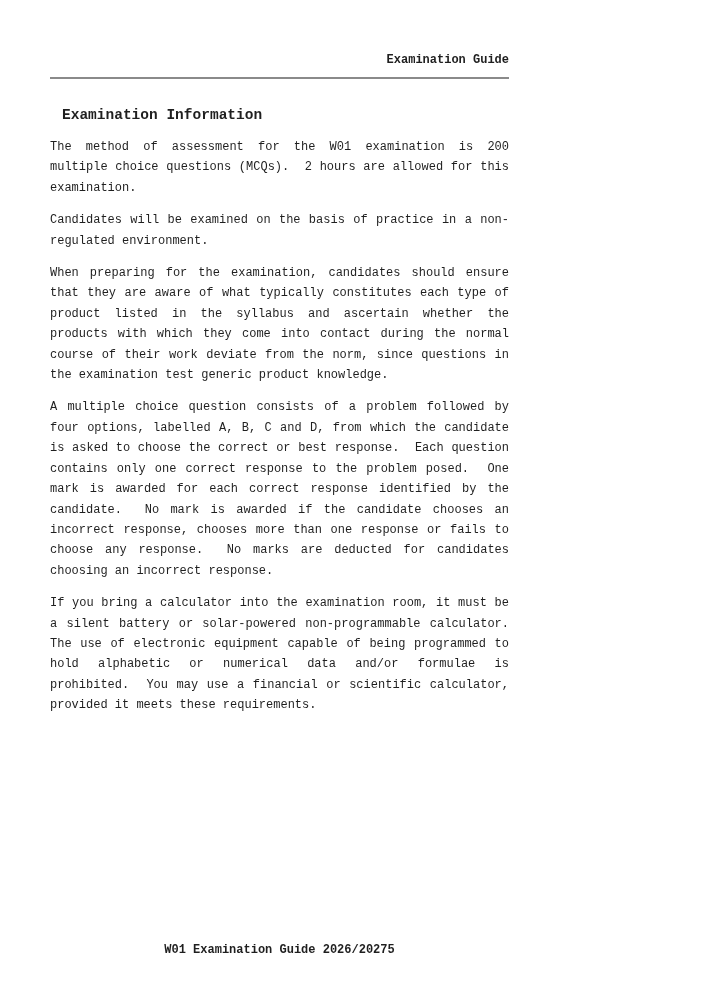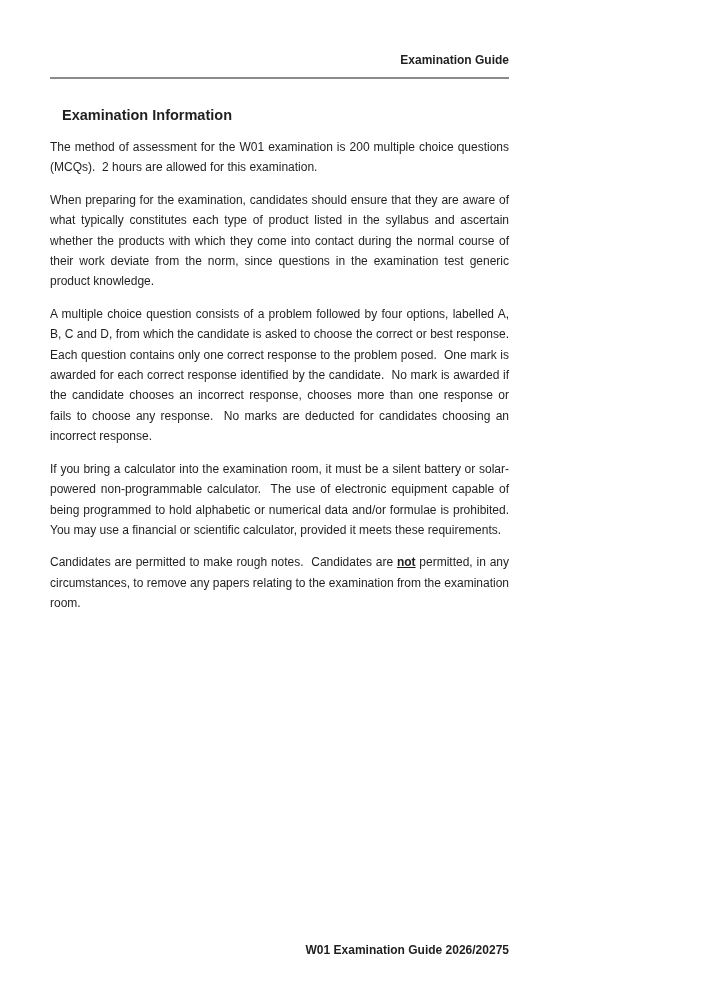--- a/index.html
+++ b/index.html
@@ -10,21 +10,21 @@
   html, body {
     margin: 0;
     padding: 0;
     background: #ffffff;
   }
   .page {
     position: relative;
     width: 564px;
     height: 1000px;
     background: var(--page-bg);
-    font-family: Liberation Sans, sans-serif;
+    font-family: Liberation Mono, monospace;
     color: var(--text-color);
     overflow: hidden;
     box-sizing: border-box;
   }
   .content {
     position: absolute;
     left: 50px;
     right: 55px;
     top: 0;
   }
@@ -56,41 +56,41 @@
     white-space: pre-wrap;
   }
   .paragraphs p span.b { font-weight: bold; }
   .paragraphs p span.u { text-decoration: underline; }
   .footer {
     position: absolute;
     top: 942px;
     left: 50px;
     right: 55px;
     display: flex;
-    justify-content: flex-end;
+    justify-content: center;
     font-size: 12px;
     font-weight: bold;
     line-height: 16px;
   }
 </style>
 </head>
 <body>
 
 <div class="page">
   <div class="content">
     <div class="header-area">
       <span class="header-title">Examination Guide</span>
     </div>
     <div class="header-rule"></div>
     <div class="section-title">Examination Information</div>
     <div class="paragraphs" id="paragraphs">
         <p><span>The method of assessment for the W01 examination is 200 multiple choice questions (MCQs).  2 hours are allowed for this examination.</span></p>
+        <p><span>Candidates will be examined on the basis of practice in a non-regulated environment.</span></p>
         <p><span>When preparing for the examination, candidates should ensure that they are aware of what typically constitutes each type of product listed in the syllabus and ascertain whether the products with which they come into contact during the normal course of their work deviate from the norm, since questions in the examination test generic product knowledge.</span></p>
         <p><span>A multiple choice question consists of a problem followed by four options, labelled A, B, C and D, from which the candidate is asked to choose the correct or best response.  Each question contains only one correct response to the problem posed.  One mark is awarded for each correct response identified by the candidate.  No mark is awarded if the candidate chooses an incorrect response, chooses more than one response or fails to choose any response.  No marks are deducted for candidates choosing an incorrect response.</span></p>
         <p><span>If you bring a calculator into the examination room, it must be a silent battery or solar-powered non-programmable calculator.  The use of electronic equipment capable of being programmed to hold alphabetic or numerical data and/or formulae is prohibited.  You may use a financial or scientific calculator, provided it meets these requirements.</span></p>
-        <p><span>Candidates are permitted to make rough notes.  Candidates are </span><span class="b u">not</span><span> permitted, in any circumstances, to remove any papers relating to the examination from the examination room.</span></p>
       </div>
   </div>
   <div class="footer">
     <span>W01 Examination Guide 2026/2027</span>
     <span>5</span>
   </div>
 </div>
 
 </body></html>

